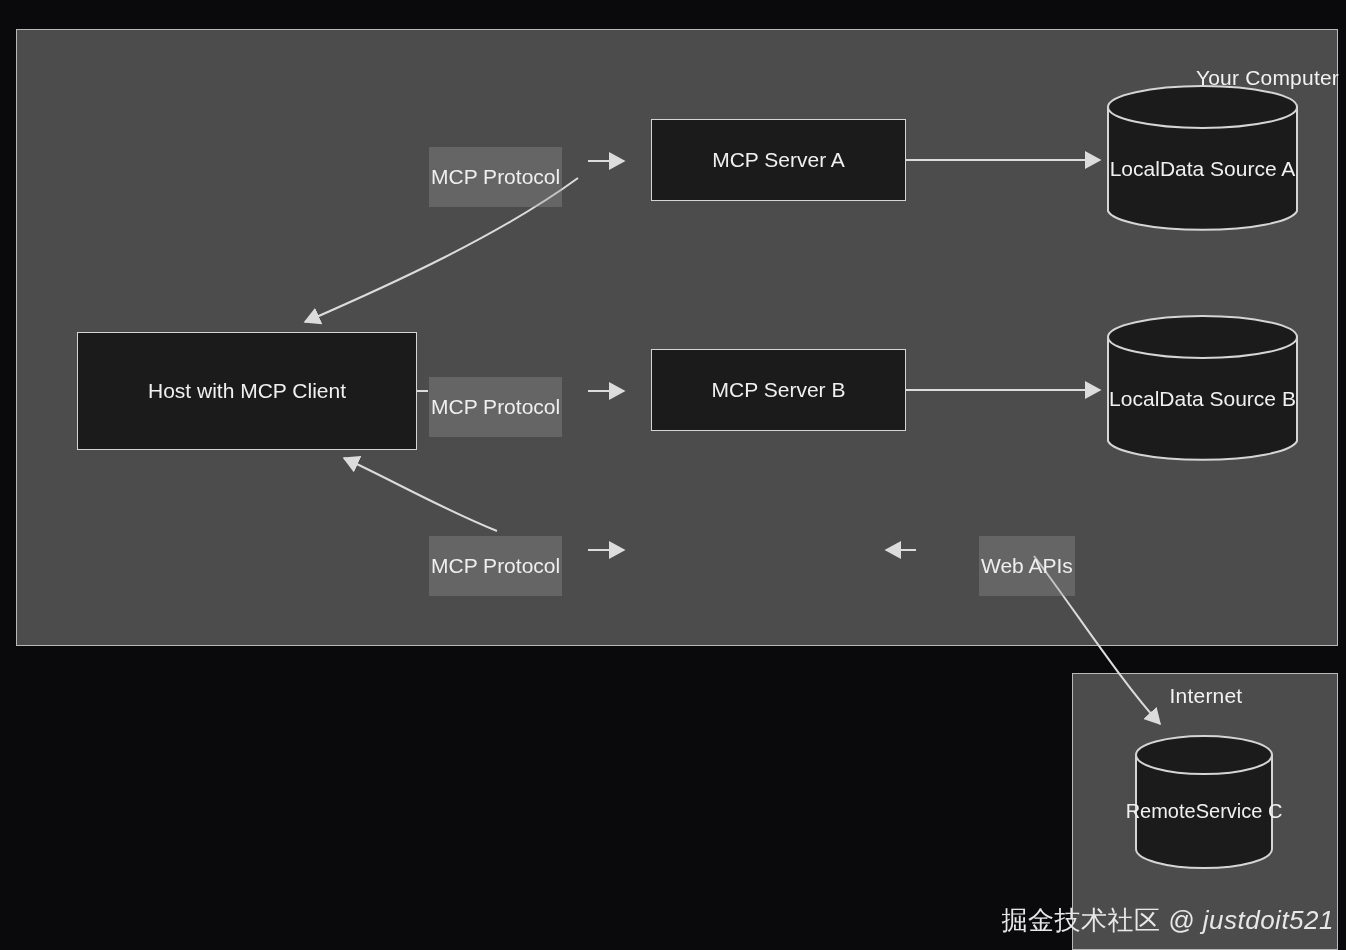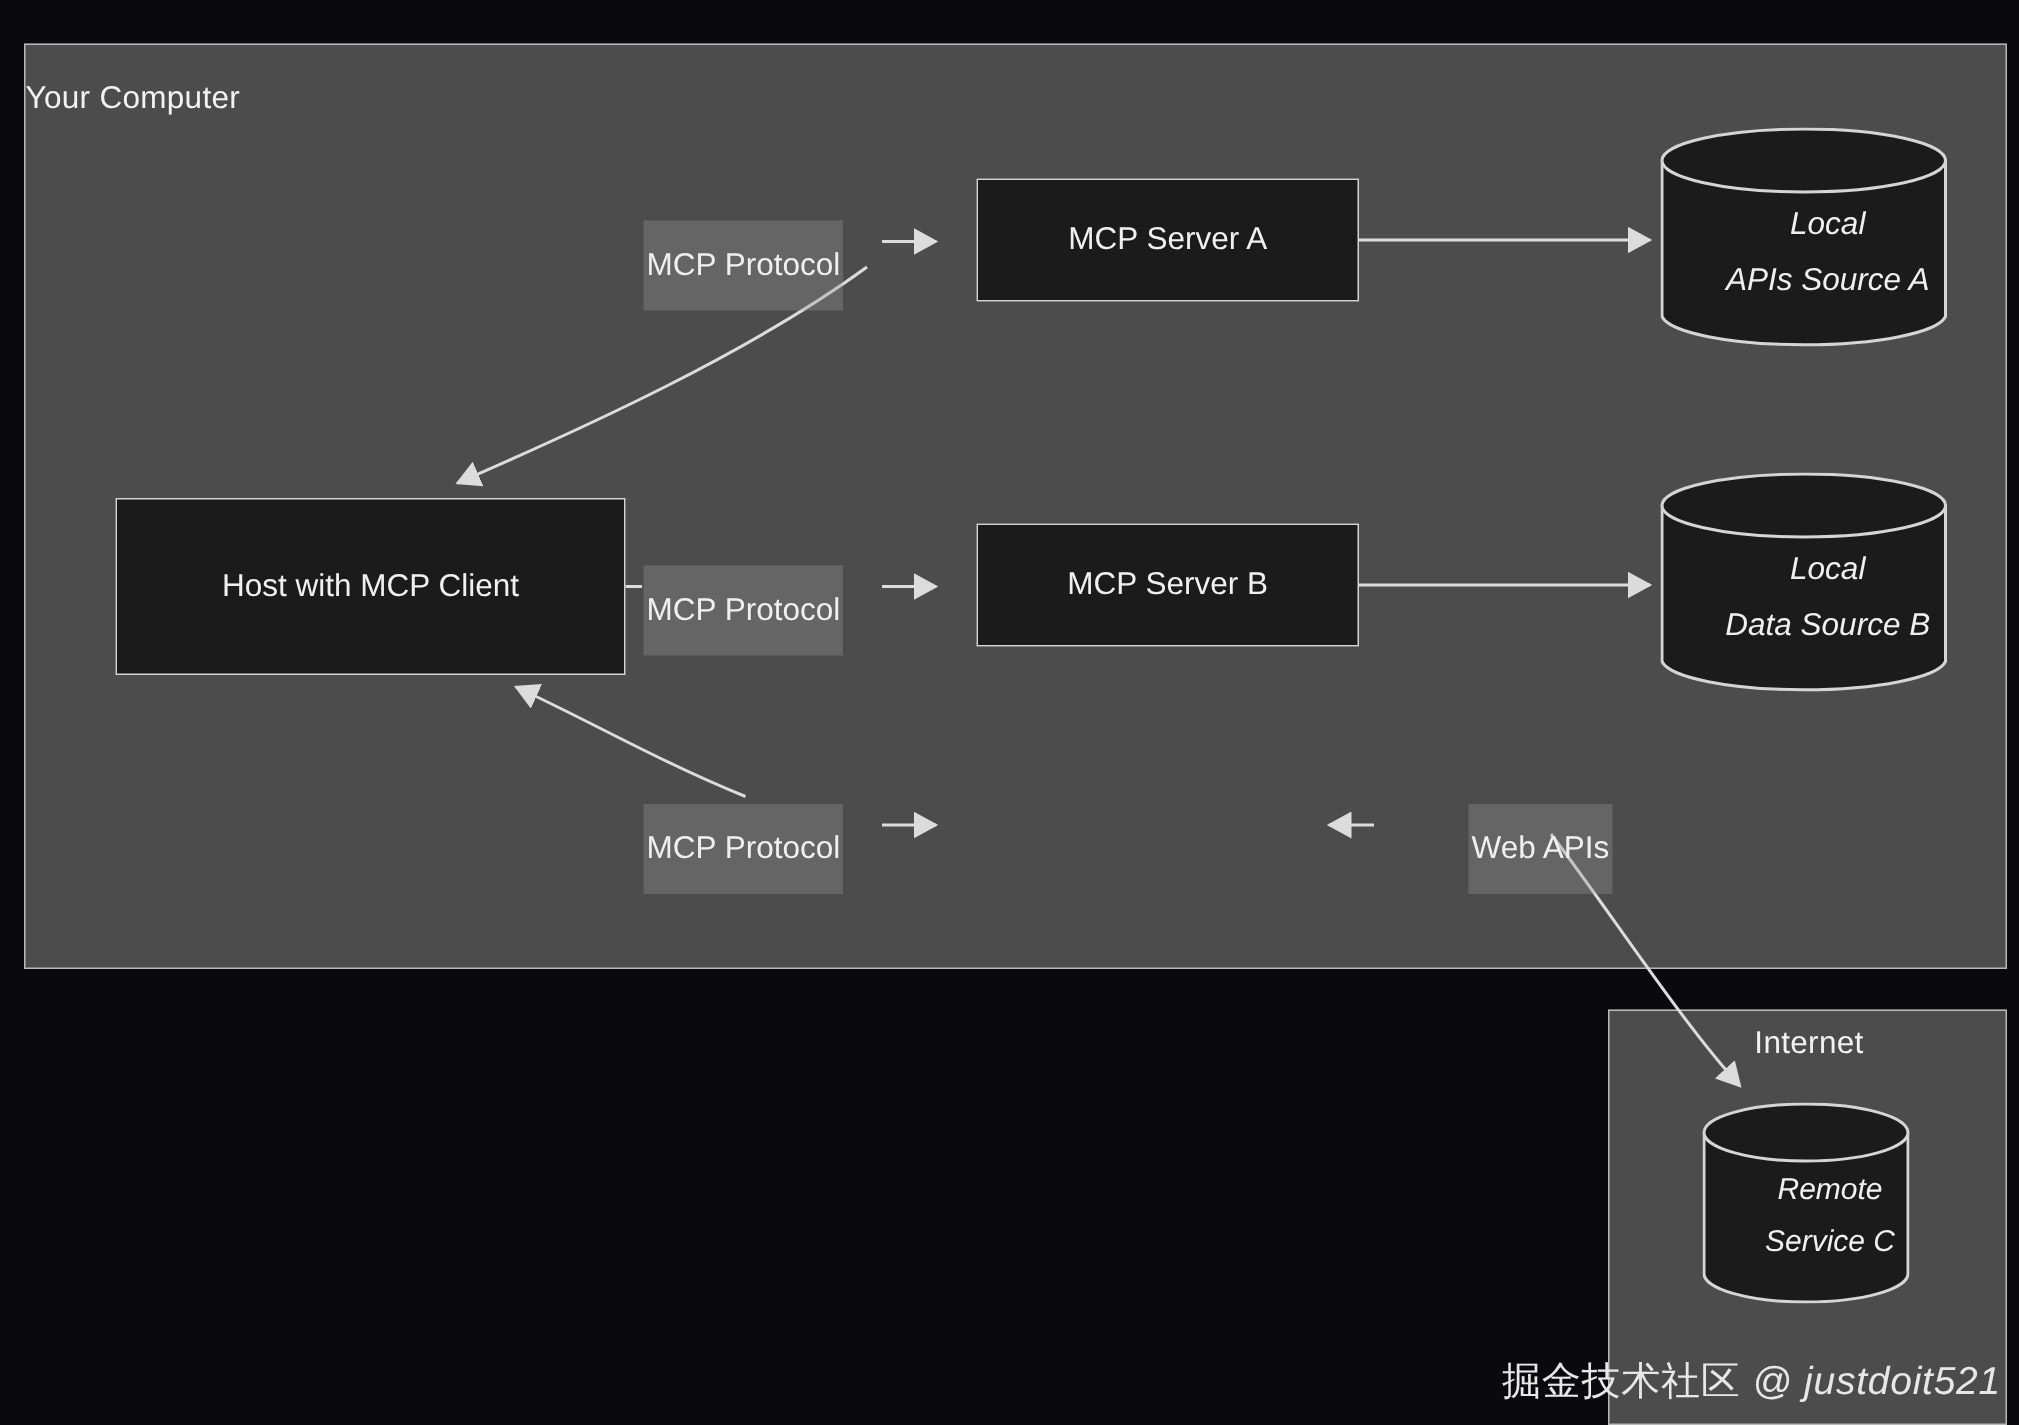--- a/index.html
+++ b/index.html
@@ -34,21 +34,21 @@
   #panel-computer { left: 16px; top: 29px; width: 1322px; height: 617px; }
   #panel-internet { left: 1072px; top: 673px; width: 266px; height: 277px; padding-left: 36px; }
 
   .panel-title {
     position: absolute;
     color: #f2f2f2;
     font-size: 21px;
     white-space: nowrap;
     letter-spacing: .2px;
   }
-  #title-computer { left: 0; top: 24px; width: 1322px; text-align: left; }
+  #title-computer { left: 0; top: 36px; width: 1322px; text-align: right; }
   #title-internet { left: 0; top: 10px; width: 266px; text-align: center; }
 
   
   .node-box {
     position: absolute;
     background: #1b1b1b;
     border: 1px solid #d5d5d5;
     box-sizing: border-box;
     color: #f0f0f0;
     display: flex;
@@ -75,27 +75,26 @@
     text-align: center;
     white-space: nowrap;
   }
   .cyl .cyl-body {
     position: absolute;
     left: 0; top: 0;
     width: 100%; height: 100%;
   }
   .cyl .cyl-label {
     position: absolute;
-    left: 16px;
+    left: 0;
     width: 100%;
     display: flex;
-    flex-direction: column;
+    flex-direction: row;
     align-items: center;
     justify-content: center;
-    font-style: italic;
   }
   #cyl-a { left: 1107px; top: 85px;  width: 191px; height: 148px; }
   #cyl-b { left: 1107px; top: 315px; width: 191px; height: 148px; }
   #cyl-c { left: 1135px; top: 735px; width: 138px; height: 134px; }
   #cyl-a .cyl-label, #cyl-b .cyl-label { top: 34px; height: 100px; }
   #cyl-c .cyl-label { top: 30px; height: 92px; font-size: 20px; }
 
   
   .edge-label {
     position: absolute;
@@ -168,21 +167,21 @@
     <path d="M 1034 556 C 1075 610 1120 680 1160 724" fill="none" stroke="#dcdcdc" stroke-width="2" marker-end="url(#arrow-rev)"></path>
   </svg>
 
   <div class="cyl" id="cyl-a">
     <svg class="cyl-body" viewBox="0 0 191 148" preserveAspectRatio="none">
       <path d="M1,22 L1,126 A95,21 0 0 0 190,126 L190,22 Z" fill="#1b1b1b" stroke="#d5d5d5" stroke-width="2"></path>
       <ellipse cx="95.5" cy="22" rx="94.5" ry="21" fill="#1b1b1b" stroke="#d5d5d5" stroke-width="2"></ellipse>
     </svg>
     <div class="cyl-label">
       <span>Local</span>
-      <span>APIs Source A</span>
+      <span>Data Source A</span>
     </div>
   </div>
 
   <div class="cyl" id="cyl-b">
     <svg class="cyl-body" viewBox="0 0 191 148" preserveAspectRatio="none">
       <path d="M1,22 L1,126 A95,21 0 0 0 190,126 L190,22 Z" fill="#1b1b1b" stroke="#d5d5d5" stroke-width="2"></path>
       <ellipse cx="95.5" cy="22" rx="94.5" ry="21" fill="#1b1b1b" stroke="#d5d5d5" stroke-width="2"></ellipse>
     </svg>
     <div class="cyl-label">
       <span>Local</span>

